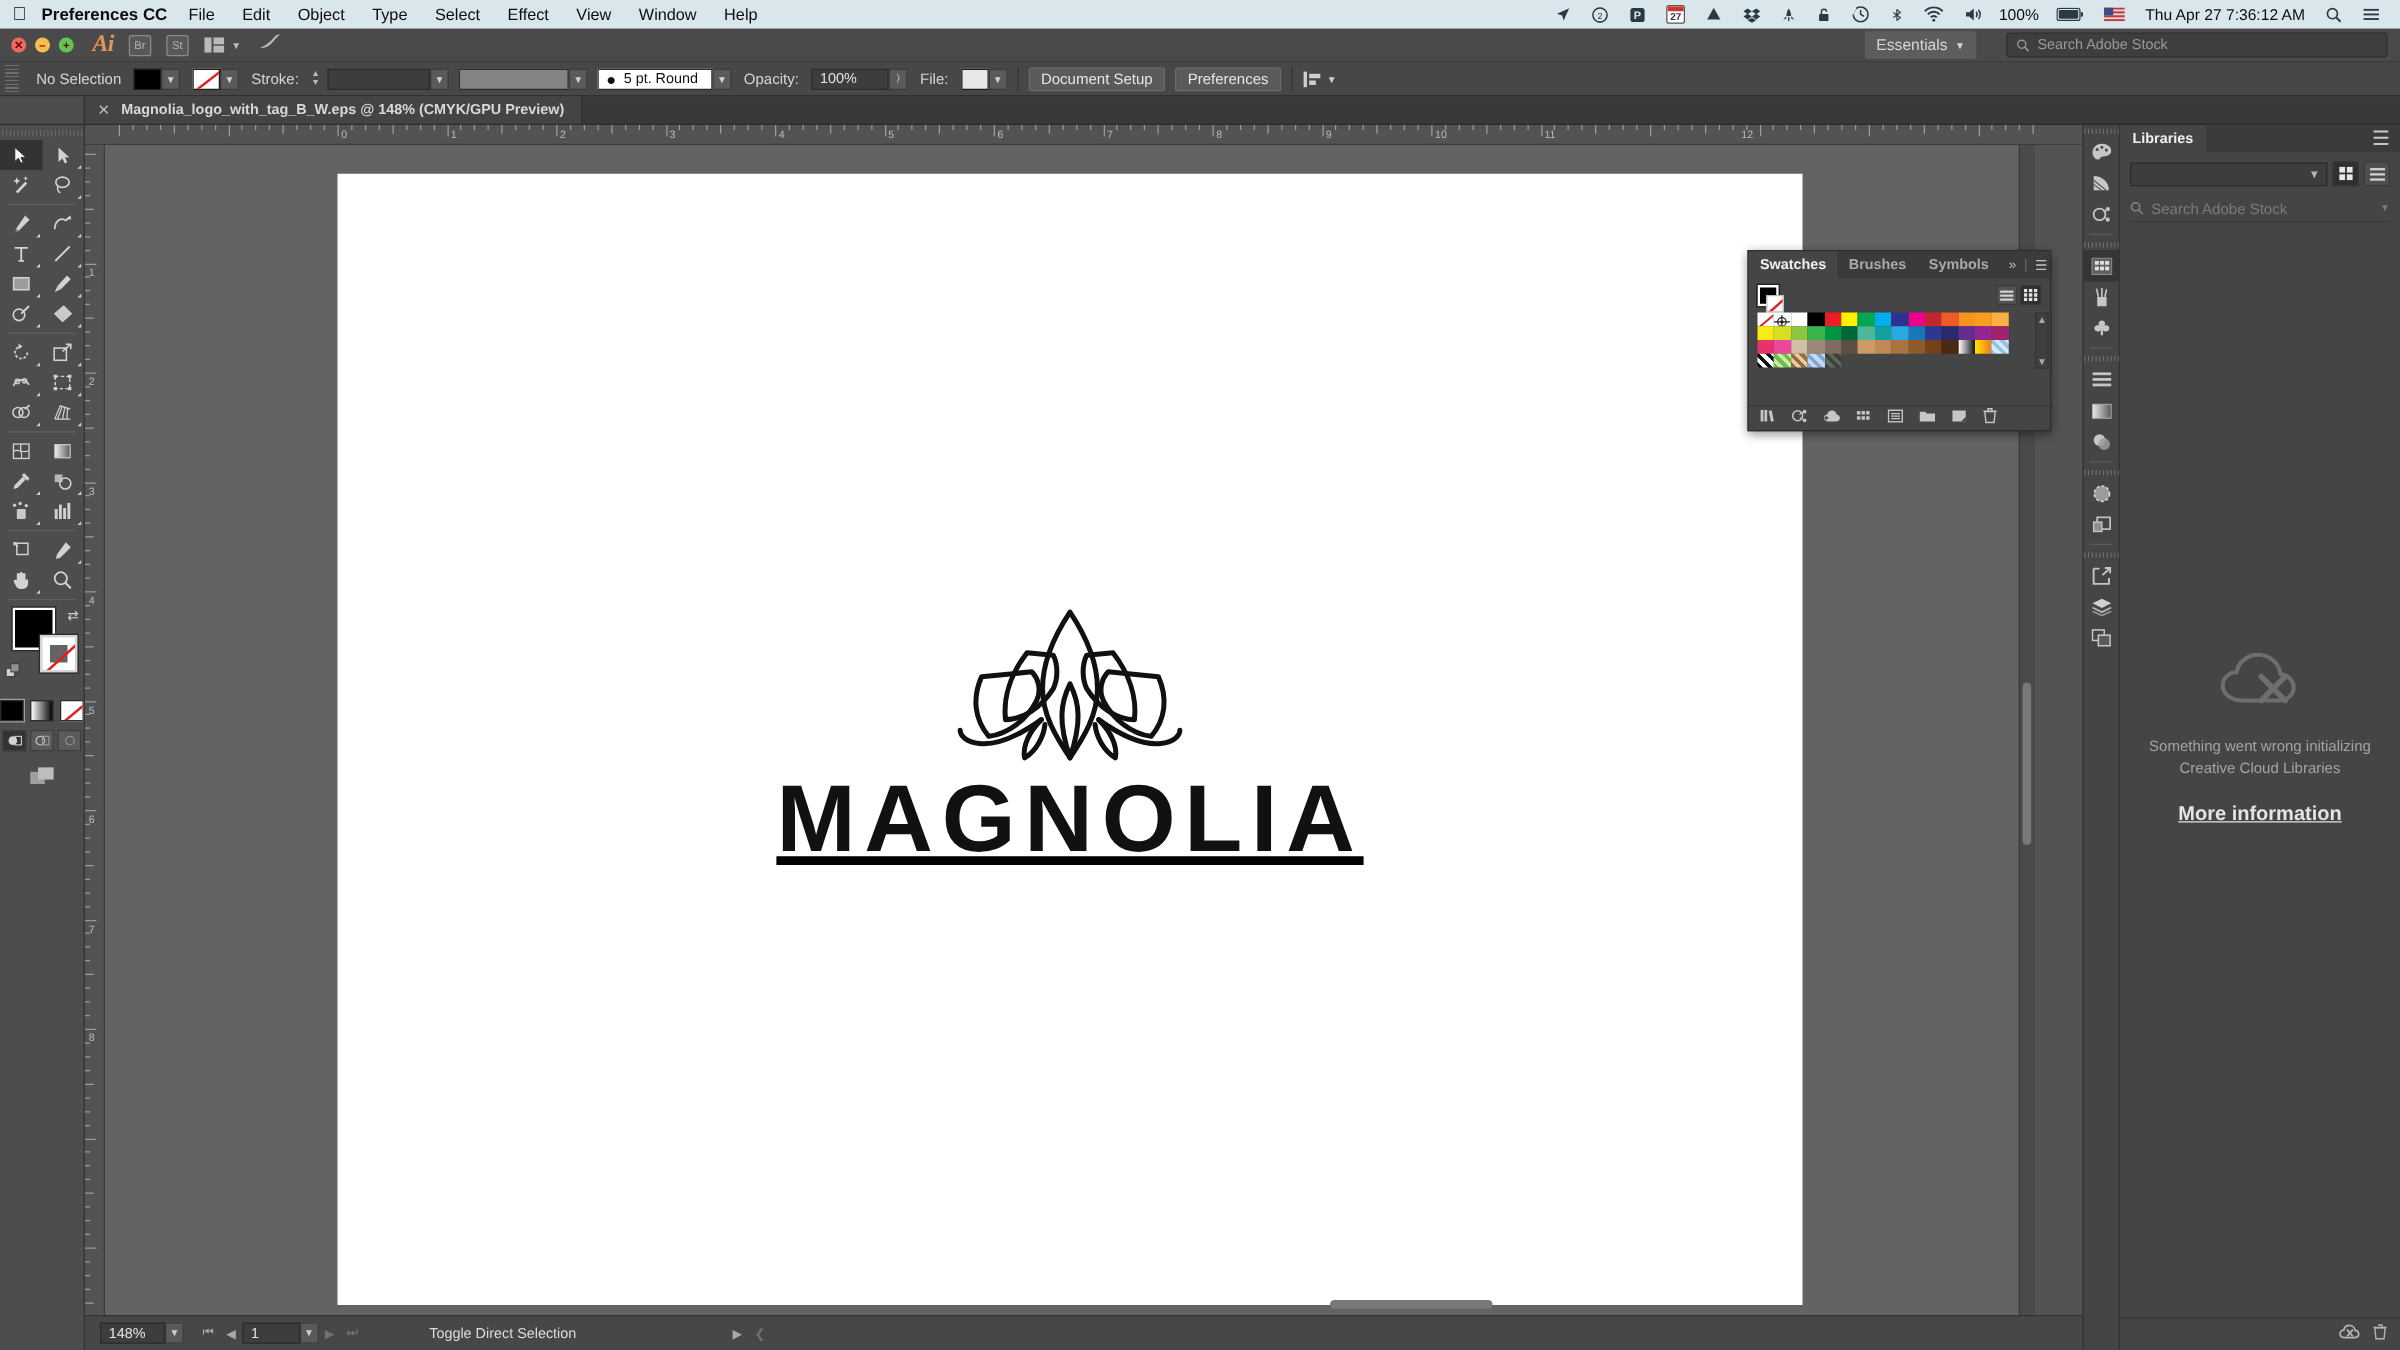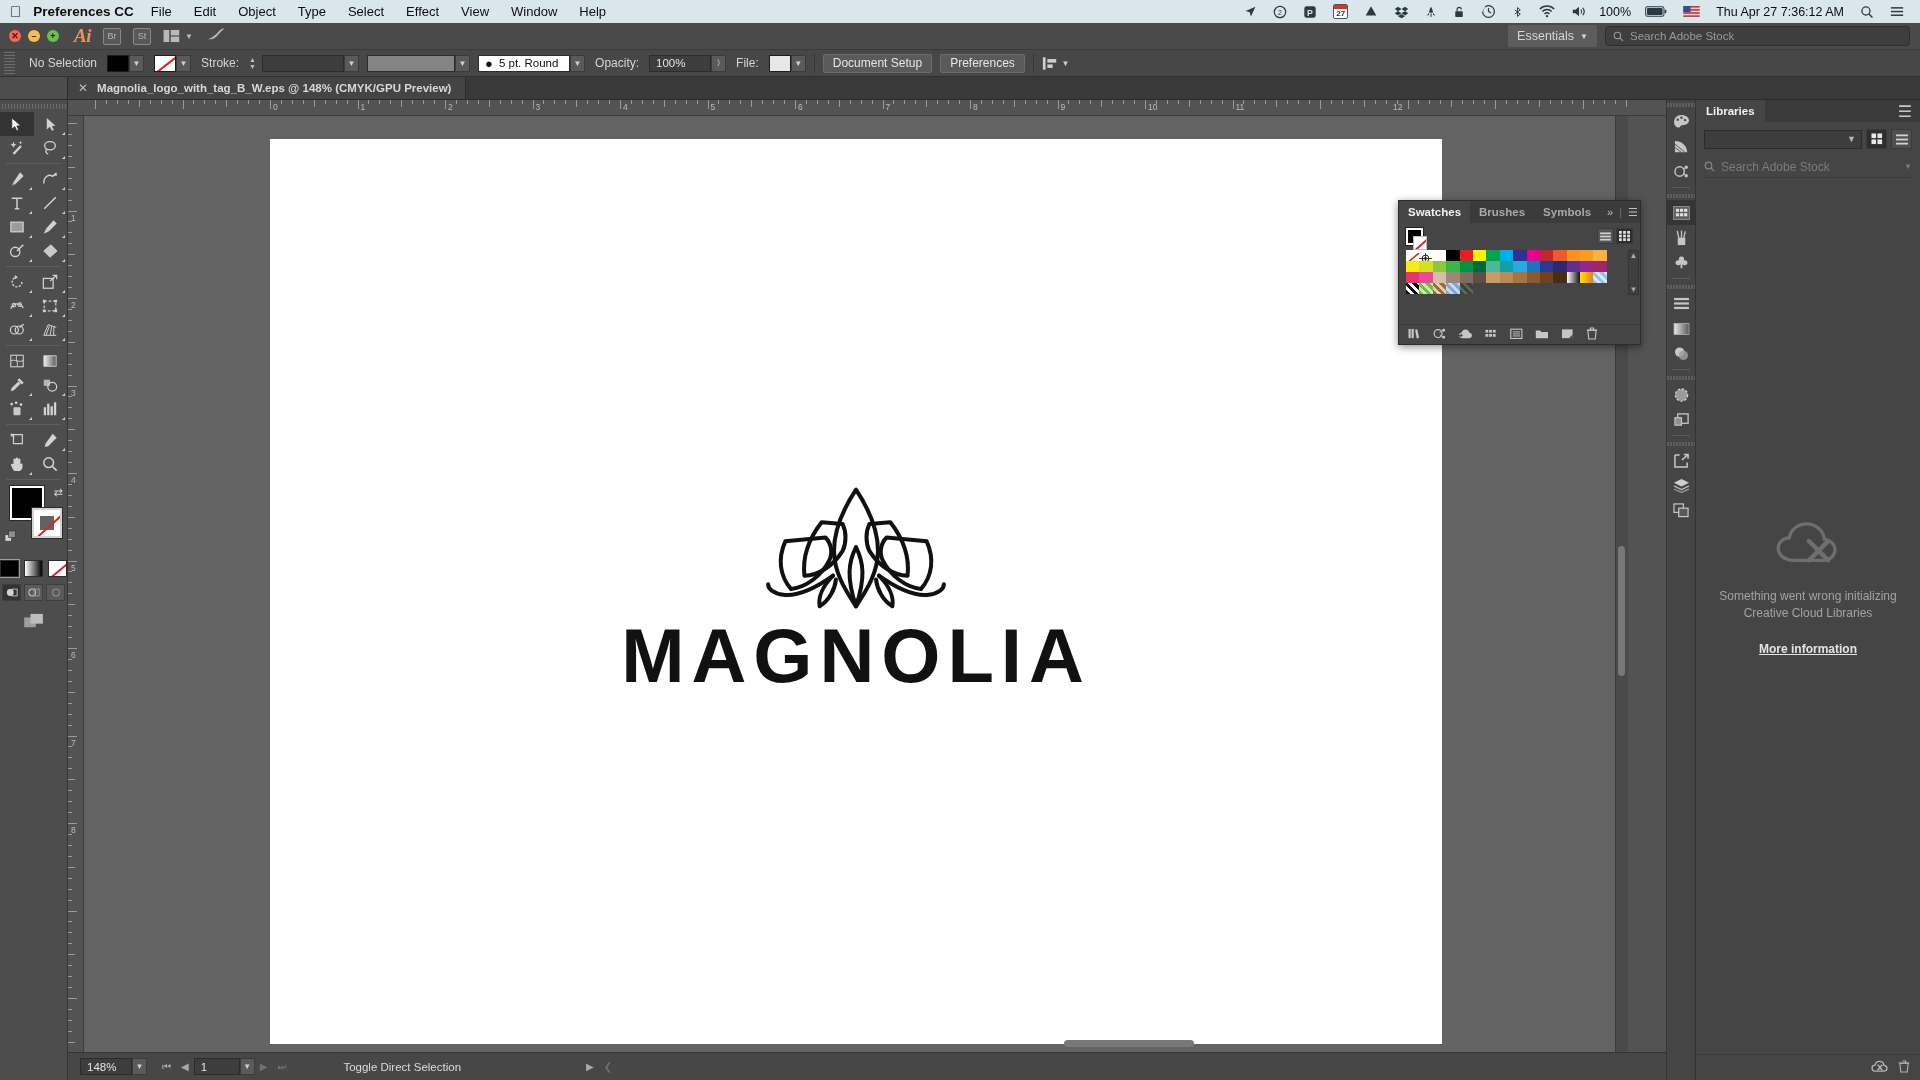--- a/index.html
+++ b/index.html
@@ -51,21 +51,21 @@
   .l-min { background: #f5bf4f; }
   .l-max { background: #61c555; }
   .ai-logo { font-family: "Liberation Serif", serif; font-style: italic; font-weight: bold;
              font-size: 19px; color: #e8935b; padding: 0 12px 0 6px; letter-spacing: -0.5px;}
   .app-chip {
     width: 18px; height: 17px; border: 1px solid #8a8a8a; color: #b4b4b4;
     font-size: 9px; display: flex; align-items: center; justify-content: center;
     margin-right: 12px; border-radius: 2px; background: #585858;
   }
   .arr-switch { display:flex; align-items:center; gap:5px; color:#bbb; margin-right: 14px;}
-  .tb-right { margin-left: auto; display: flex; align-items: center; padding-right: 10px; gap: 8px;}
+  .tb-right { margin-left: auto; display: flex; align-items: center; padding-right: 10px; gap: 24px;}
   .essentials {
     display: flex; align-items: center; gap: 6px; color: #d6d6d6; font-size: 12.5px;
     background: #5d5d5d; padding: 4px 9px; border-radius: 2px;
   }
   .stock-search {
     display: flex; align-items: center; gap: 6px; width: 305px; height: 20px;
     background: #3e3e3e; border: 1px solid #2e2e2e; border-radius: 3px;
     padding: 0 7px; color: #9a9a9a; font-size: 11.5px;
   }
 
@@ -189,21 +189,21 @@
   .canvas-area {
     position: absolute; top: 116px; left: 84px; right: 292px; bottom: 28px;
     background: #636363; overflow: hidden;
   }
   .artboard {
     position: absolute; left: 186px; top: 23px; width: 1172px; height: 905px;
     background: #fff;
   }
   .logo-wrap {
     position: absolute; left: 0; right: 0; top: 345px;
-    display: flex; flex-direction: column; align-items: center;
+    display: flex; flex-direction: column; align-items: center; text-decoration: underline;
   }
   .wordmark {
     font-family: "Liberation Sans", sans-serif;
     font-weight: bold; font-size: 76px; letter-spacing: 7px;
     color: #111; margin-top: 6px; line-height: 1;
   }
   .tagline {
     font-family: "Liberation Sans", sans-serif;
     font-size: 26px; letter-spacing: 7.5px; color: #111; margin-top: 26px;
   }
@@ -275,21 +275,21 @@
   .lib-row { display: flex; align-items: center; gap: 4px; padding: 7px 8px 3px 8px; }
   .lib-select { flex: 1; height: 19px; background: #3d3d3d; border: 1px solid #2c2c2c;
                 display: flex; align-items: center; justify-content: flex-end; padding: 0 5px; color: #b5b5b5; font-size: 9px;}
   .lib-vbtn { width: 21px; height: 20px; background: #4f4f4f; border: 1px solid #3a3a3a;
               display: flex; align-items: center; justify-content: center; }
   .lib-vbtn.active { background: #2f2f2f; }
   .lib-search { display: flex; align-items: center; gap: 6px; margin: 4px 8px 0 8px; height: 22px;
                 border-bottom: 1px solid #3a3a3a; color: #7b7b7b; font-size: 12px;}
   .lib-empty { position: absolute; left: 0; right: 0; top: 420px; text-align: center; color: #a3a3a3; }
   .lib-empty-text { font-size: 12px; line-height: 17px; margin-top: 14px; }
-  .lib-more { display: inline-block; margin-top: 20px; font-size: 12px; color: #e4e4e4;
+  .lib-more { display: inline-block; margin-top: 20px; font-size: 16px; color: #e4e4e4;
               font-weight: bold; text-decoration: underline; }
   .lib-bottom { position: absolute; bottom: 0; left: 0; right: 0; height: 26px; background: #454545;
                 border-top: 1px solid #3a3a3a; display: flex; align-items: center; justify-content: flex-end;
                 gap: 10px; padding: 0 10px; color: #bdbdbd;}
 </style>
 </head>
 <body>
 
 <div class="app">
 

